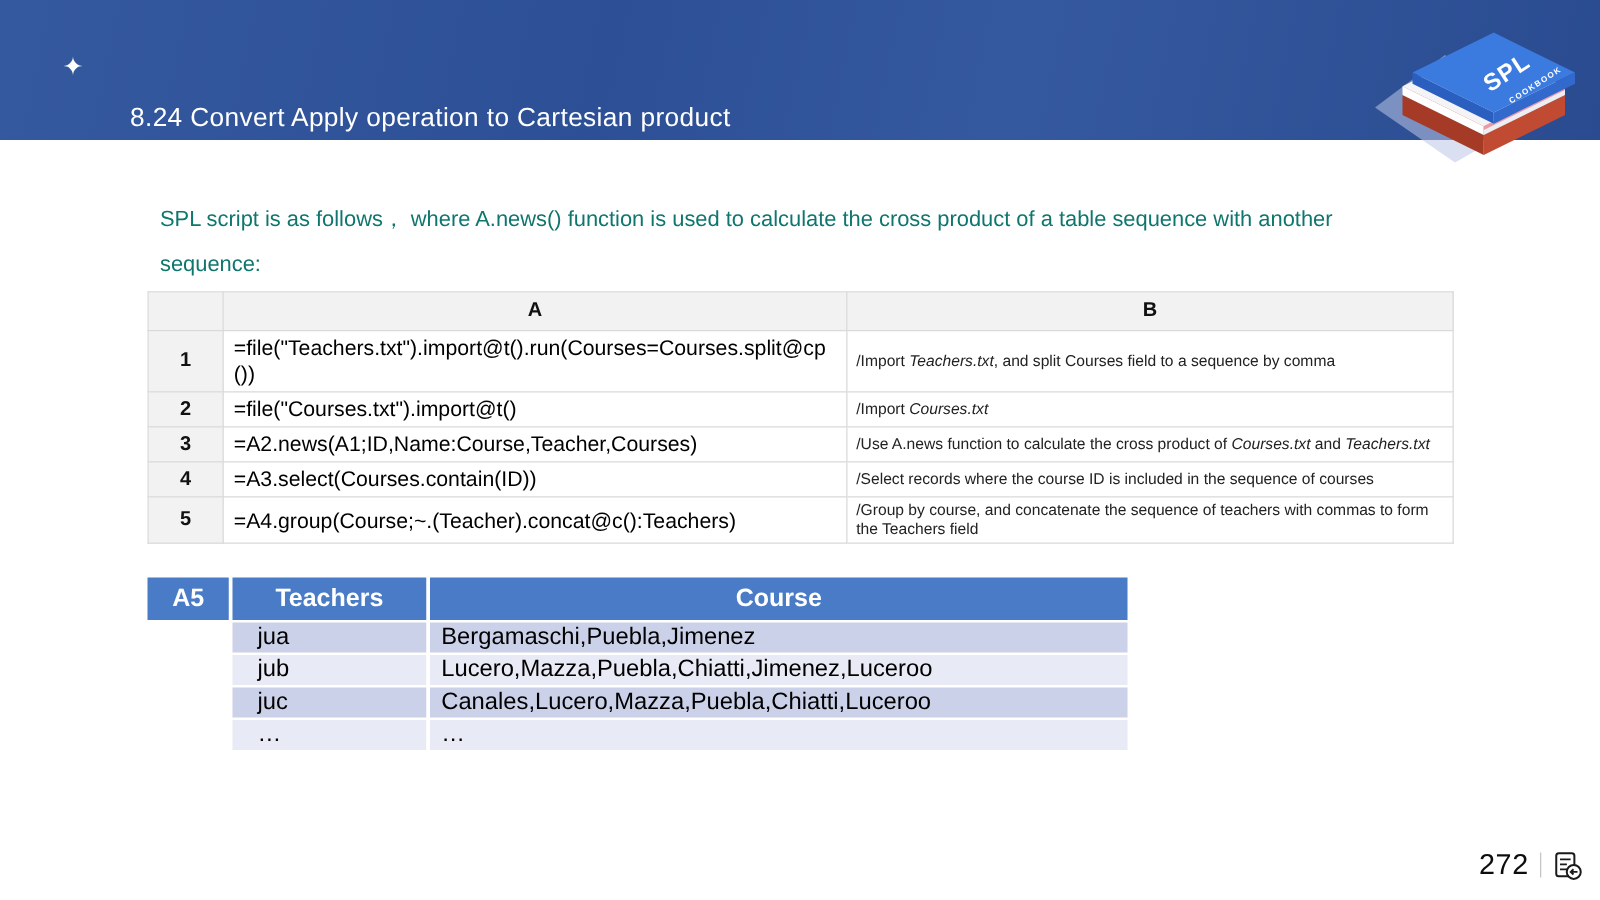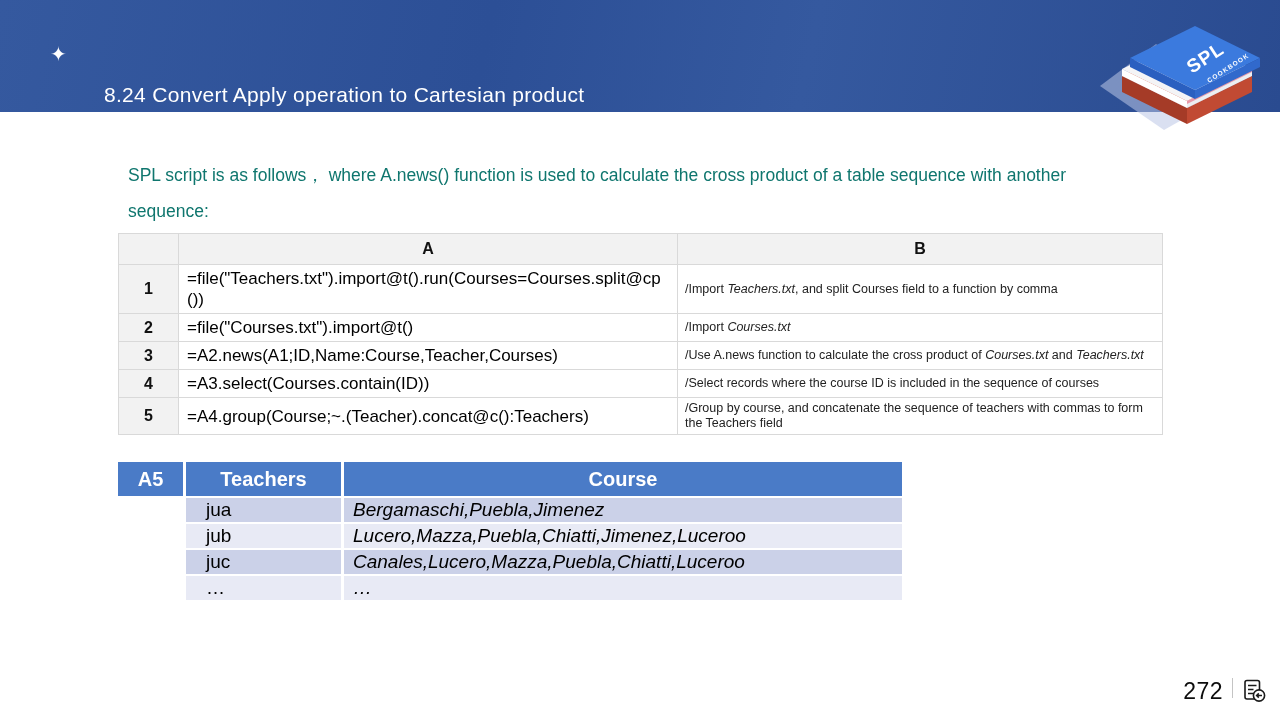--- a/index.html
+++ b/index.html
@@ -62,27 +62,27 @@
   }
   .rt-h{
     background:var(--table-header-blue);color:#fff;font-weight:bold;font-size:20px;
     height:34px;display:flex;align-items:center;justify-content:center;
   }
   .rt-cell{
     height:24px;display:flex;align-items:center;font-size:19px;color:#000;
   }
   .rt-spacer{background:transparent;}
   .rt-course{padding-left:20px;}
-  .rt-teachers{padding-left:9px;font-style:italic;}
+  .rt-teachers{padding-left:9px;}
   .band-dark{background:var(--band-dark);}
   .band-light{background:var(--band-light);}
 
   
   .footer{
-    position:absolute;right:14px;top:678px;display:flex;gap:9px;
+    position:absolute;right:14px;top:678px;display:flex;align-items:center;gap:9px;
   }
   .page-number{font-size:23px;color:#0d0d0d;letter-spacing:.5px;}
   .footer-divider{width:1px;height:20px;background:#c4c4c4;}
   .footer-icon{width:24px;height:24px;}
 </style>
 </head>
 <body>
 
 <div class="slide" style="--header-blue: #2c4f96; --header-blue-light: #35599f; --header-blue-dark: #2a4b90; --table-header-blue: #4a7bc7; --band-dark: #cbd1e8; --band-light: #e8eaf5;">
 
@@ -124,21 +124,21 @@
       <tr>
         <th></th>
         <th>A</th>
         <th>B</th>
       </tr>
     </thead>
     <tbody id="code-rows">
         <tr>
           <th class="row-num">1</th>
           <td class="code-cell">=file("Teachers.txt").import@t().run(Courses=Courses.split@cp())</td>
-          <td class="comment-cell"><span>/Import </span><i>Teachers.txt</i><span>, and split Courses field to a function by comma</span></td>
+          <td class="comment-cell"><span>/Import </span><i>Teachers.txt</i><span>, and split Courses field to a sequence by comma</span></td>
         </tr>
         <tr>
           <th class="row-num">2</th>
           <td class="code-cell">=file("Courses.txt").import@t()</td>
           <td class="comment-cell"><span>/Import </span><i>Courses.txt</i></td>
         </tr>
         <tr>
           <th class="row-num">3</th>
           <td class="code-cell">=A2.news(A1;ID,Name:Course,Teacher,Courses)</td>
           <td class="comment-cell"><span>/Use A.news function to calculate the cross product of </span><i>Courses.txt</i><span> and </span><i>Teachers.txt</i></td>

